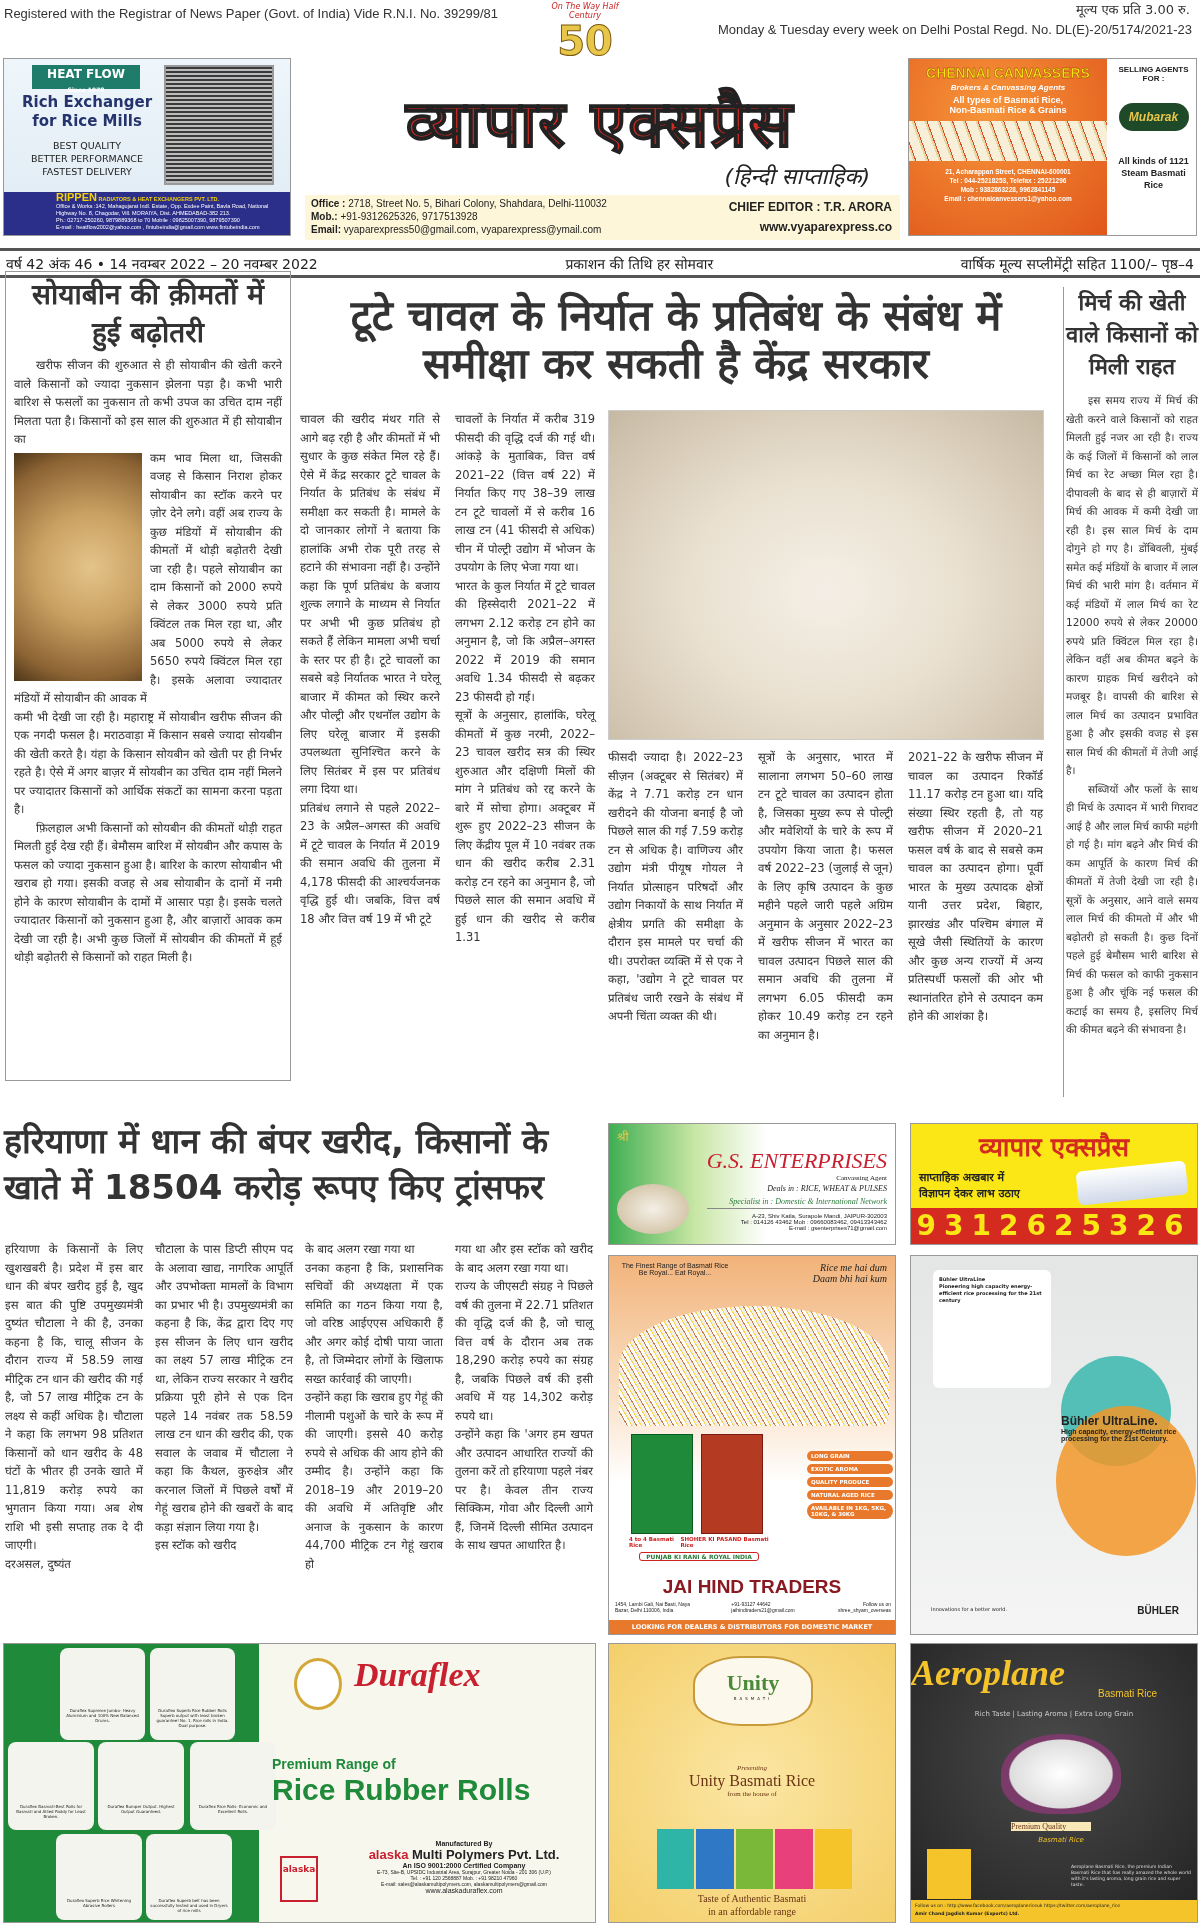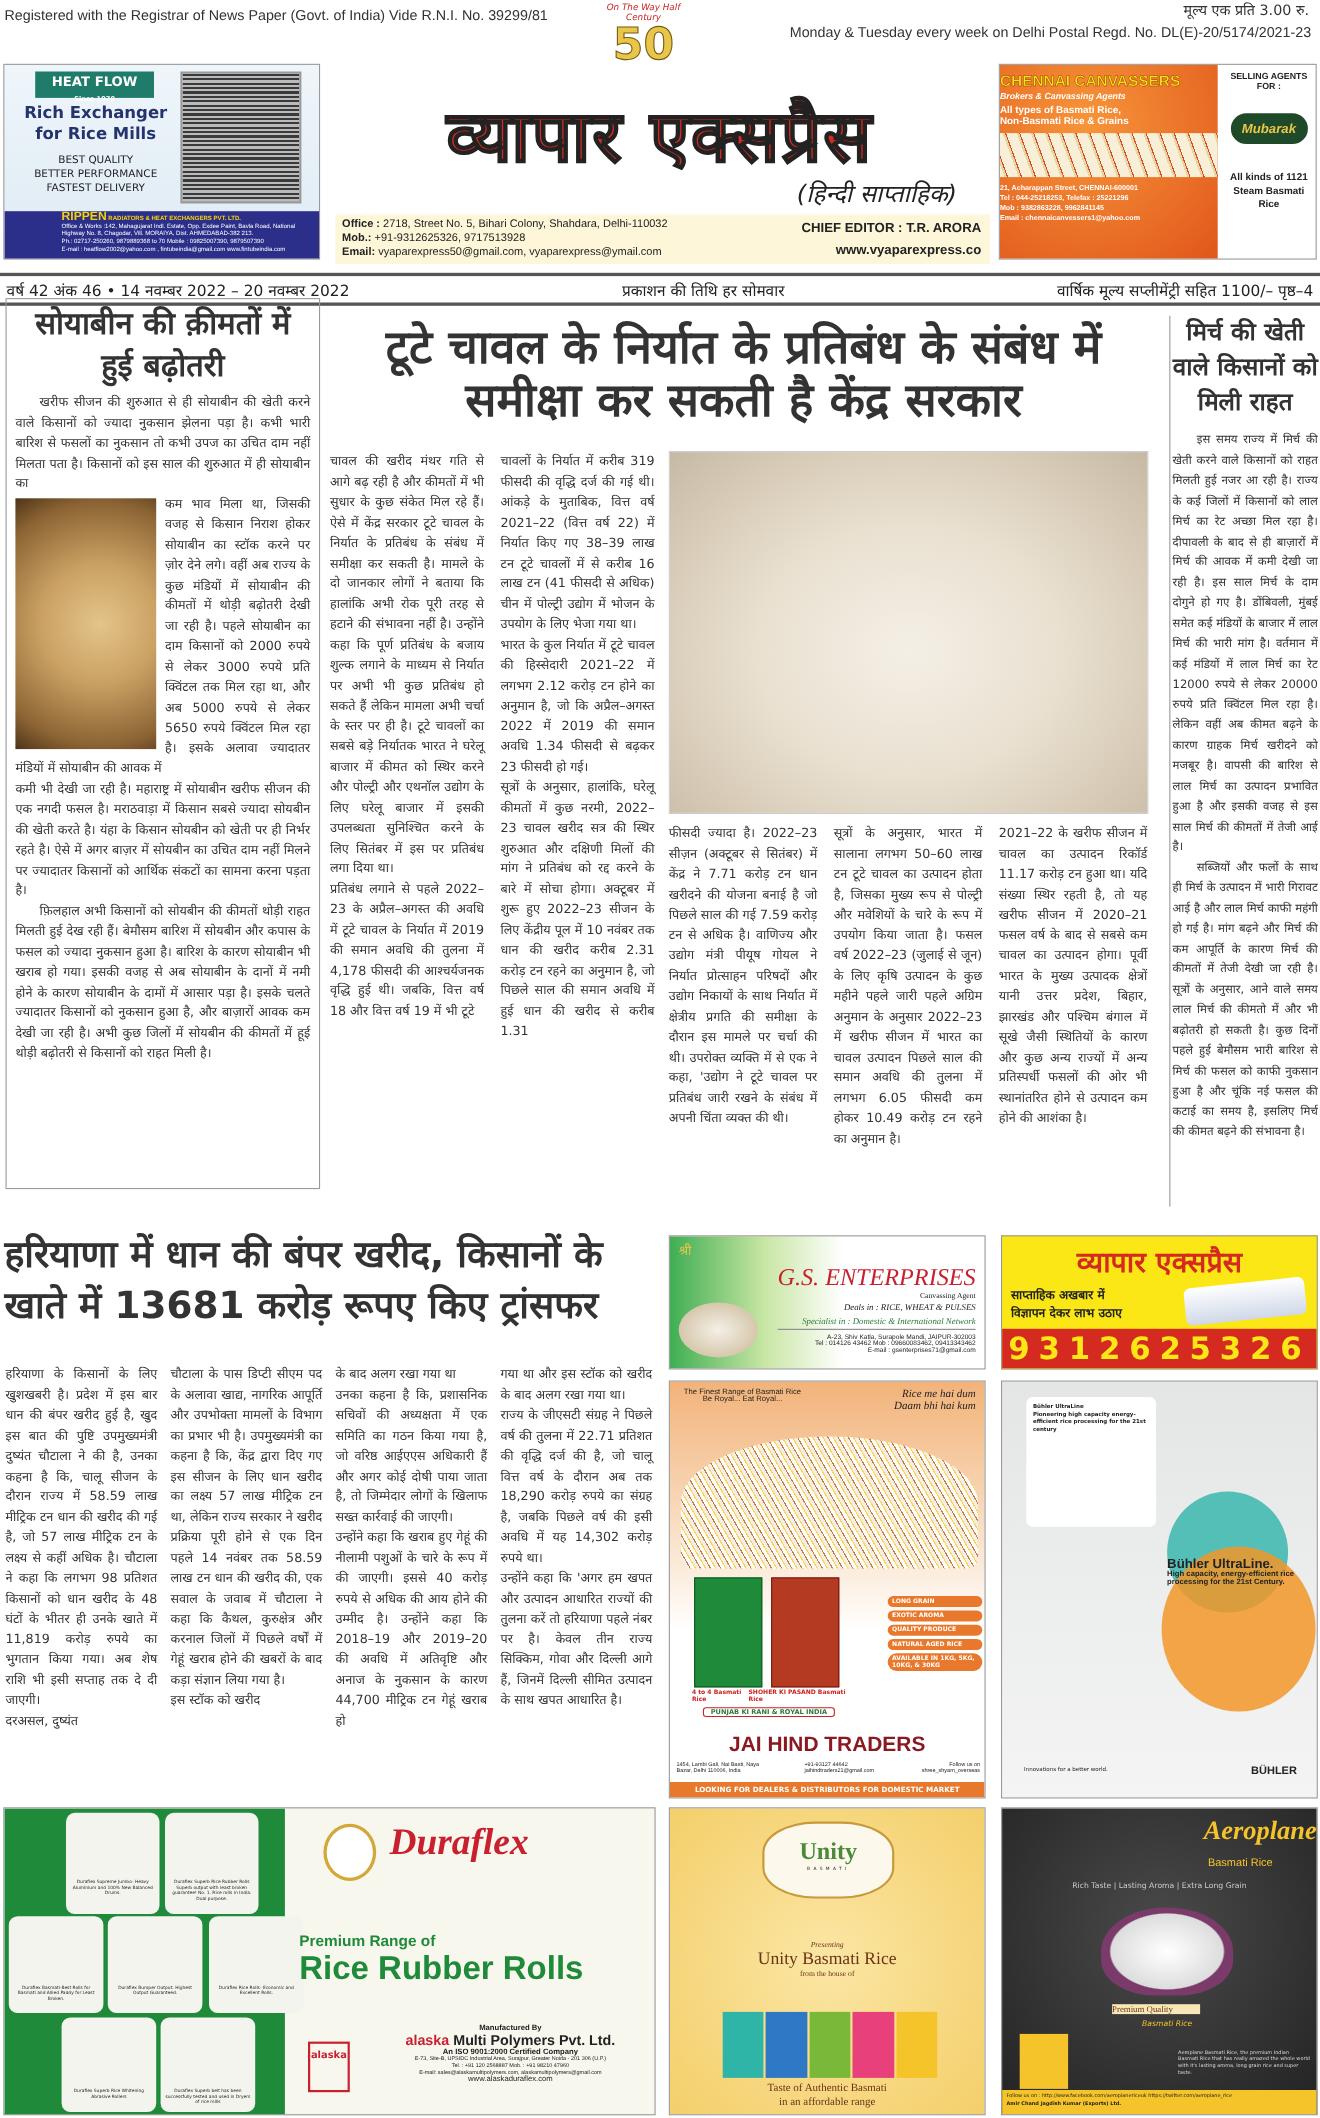--- a/index.html
+++ b/index.html
@@ -62,21 +62,21 @@
   <div><b>Office :</b> <span>2718, Street No. 5, Bihari Colony, Shahdara, Delhi-110032</span></div>
   <div><b>Mob.:</b> <span>+91-9312625326, 9717513928</span></div>
   <div><b>Email:</b> <span>vyaparexpress50@gmail.com, vyaparexpress@ymail.com</span></div>
   <div class="abs editor">
     <div>CHIEF EDITOR : T.R. ARORA</div>
     <div>www.vyaparexpress.co</div>
   </div>
 </div>
 
 <div class="abs ad" style="left:908px;top:58px;width:289px;height:178px;background:#fff">
-  <div style="position:absolute;left:0;top:0;width:198px;height:178px;background:radial-gradient(circle at 40% 30%,#f7953a,#e0561a);color:#fff;text-align:left;font-family:'Liberation Sans',sans-serif">
+  <div style="position:absolute;left:0;top:0;width:198px;height:178px;background:radial-gradient(circle at 40% 30%,#f7953a,#e0561a);color:#fff;text-align:center;font-family:'Liberation Sans',sans-serif">
     <div style="color:#f7e214;font-weight:bold;font-size:14px;margin-top:6px;-webkit-text-stroke:.4px #8a3300">CHENNAI CANVASSERS</div>
     <div style="font-size:8px;font-style:italic;font-weight:bold;margin-top:2px">Brokers &amp; Canvassing Agents</div>
     <div style="font-size:9px;font-weight:bold;margin-top:3px">All types of Basmati Rice,</div>
     <div style="font-size:9px;font-weight:bold">Non-Basmati Rice &amp; Grains</div>
     <div style="height:40px;margin:6px 0;background:repeating-linear-gradient(70deg,#f8efd8 0 4px,#e8d6a2 4px 6px,#d94c2a 6px 7px,#f8efd8 7px 12px)"></div>
     <div style="font-size:6.5px;line-height:9px;font-weight:bold">
       <div>21, Acharappan Street, CHENNAI-600001</div>
         <div>Tel : 044-25218253, Telefax : 25221296</div>
         <div>Mob : 9382863228, 9962841145</div>
         <div>Email : chennaicanvessers1@yahoo.com</div>
@@ -119,21 +119,21 @@
 <div class="col body-text" style="left:908px;top:748px;width:135px">2021–22 के खरीफ सीजन में चावल का उत्पादन रिकॉर्ड 11.17 करोड़ टन हुआ था। यदि संख्या स्थिर रहती है, तो यह खरीफ सीजन में 2020–21 फसल वर्ष के बाद से सबसे कम चावल का उत्पादन होगा। पूर्वी भारत के मुख्य उत्पादक क्षेत्रों यानी उत्तर प्रदेश, बिहार, झारखंड और पश्चिम बंगाल में सूखे जैसी स्थितियों के कारण और कुछ अन्य राज्यों में अन्य प्रतिस्पर्धी फसलों की ओर भी स्थानांतरित होने से उत्पादन कम होने की आशंका है।</div>
 
 <div class="abs" style="left:1066px;top:287px;width:132px">
   <div class="head1" style="font-size:22px;line-height:32px;text-align:center">मिर्च की खेती वाले किसानों को मिली राहत</div>
   <div class="body-text" style="margin-top:8px;font-size:10.5px;line-height:18.5px">
     <p>इस समय राज्य में मिर्च की खेती करने वाले किसानों को राहत मिलती हुई नजर आ रही है। राज्य के कई जिलों में किसानों को लाल मिर्च का रेट अच्छा मिल रहा है। दीपावली के बाद से ही बाज़ारों में मिर्च की आवक में कमी देखी जा रही है। इस साल मिर्च के दाम दोगुने हो गए है। डोंबिवली, मुंबई समेत कई मंडियों के बाजार में लाल मिर्च की भारी मांग है। वर्तमान में कई मंडियों में लाल मिर्च का रेट 12000 रुपये से लेकर 20000 रुपये प्रति क्विंटल मिल रहा है। लेकिन वहीं अब कीमत बढ़ने के कारण ग्राहक मिर्च खरीदने को मजबूर है। वापसी की बारिश से लाल मिर्च का उत्पादन प्रभावित हुआ है और इसकी वजह से इस साल मिर्च की कीमतों में तेजी आई है।</p>
     <p>सब्जियों और फलों के साथ ही मिर्च के उत्पादन में भारी गिरावट आई है और लाल मिर्च काफी महंगी हो गई है। मांग बढ़ने और मिर्च की कम आपूर्ति के कारण मिर्च की कीमतों में तेजी देखी जा रही है। सूत्रों के अनुसार, आने वाले समय लाल मिर्च की कीमतो में और भी बढ़ोतरी हो सकती है। कुछ दिनों पहले हुई बेमौसम भारी बारिश से मिर्च की फसल को काफी नुकसान हुआ है और चूंकि नई फसल की कटाई का समय है, इसलिए मिर्च की कीमत बढ़ने की संभावना है।</p>
   </div>
 </div>
 
-<div class="abs head1" style="left:4px;top:1118px;width:600px;font-size:34px;line-height:46px;color:#333">हरियाणा में धान की बंपर खरीद, किसानों के खाते में 13681 करोड़ रूपए किए ट्रांसफर</div>
+<div class="abs head1" style="left:4px;top:1118px;width:600px;font-size:34px;line-height:46px;color:#333">हरियाणा में धान की बंपर खरीद, किसानों के खाते में 18504 करोड़ रूपए किए ट्रांसफर</div>
 <div class="col body-text" style="left:5px;top:1240px;width:138px;white-space:pre-line">हरियाणा के किसानों के लिए खुशखबरी है। प्रदेश में इस बार धान की बंपर खरीद हुई है, खुद इस बात की पुष्टि उपमुख्यमंत्री दुष्यंत चौटाला ने की है, उनका कहना है कि, चालू सीजन के दौरान राज्य में 58.59 लाख मीट्रिक टन धान की खरीद की गई है, जो 57 लाख मीट्रिक टन के लक्ष्य से कहीं अधिक है। चौटाला ने कहा कि लगभग 98 प्रतिशत किसानों को धान खरीद के 48 घंटों के भीतर ही उनके खाते में 11,819 करोड़ रुपये का भुगतान किया गया। अब शेष राशि भी इसी सप्ताह तक दे दी जाएगी।
 	दरअसल, दुष्यंत</div>
 <div class="col body-text" style="left:155px;top:1240px;width:138px;white-space:pre-line">चौटाला के पास डिप्टी सीएम पद के अलावा खाद्य, नागरिक आपूर्ति और उपभोक्ता मामलों के विभाग का प्रभार भी है। उपमुख्यमंत्री का कहना है कि, केंद्र द्वारा दिए गए इस सीजन के लिए धान खरीद का लक्ष्य 57 लाख मीट्रिक टन था, लेकिन राज्य सरकार ने खरीद प्रक्रिया पूरी होने से एक दिन पहले 14 नवंबर तक 58.59 लाख टन धान की खरीद की, एक सवाल के जवाब में चौटाला ने कहा कि कैथल, कुरुक्षेत्र और करनाल जिलों में पिछले वर्षों में गेहूं खराब होने की खबरों के बाद कड़ा संज्ञान लिया गया है।
 	इस स्टॉक को खरीद</div>
 <div class="col body-text" style="left:305px;top:1240px;width:138px;white-space:pre-line">के बाद अलग रखा गया था
 	उनका कहना है कि, प्रशासनिक सचिवों की अध्यक्षता में एक समिति का गठन किया गया है, जो वरिष्ठ आईएएस अधिकारी हैं और अगर कोई दोषी पाया जाता है, तो जिम्मेदार लोगों के खिलाफ सख्त कार्रवाई की जाएगी।
 	उन्होंने कहा कि खराब हुए गेहूं की नीलामी पशुओं के चारे के रूप में की जाएगी। इससे 40 करोड़ रुपये से अधिक की आय होने की उम्मीद है। उन्होंने कहा कि 2018–19 और 2019–20 की अवधि में अतिवृष्टि और अनाज के नुकसान के कारण 44,700 मीट्रिक टन गेहूं खराब हो</div>
 <div class="col body-text" style="left:455px;top:1240px;width:138px;white-space:pre-line">गया था और इस स्टॉक को खरीद के बाद अलग रखा गया था।
 	राज्य के जीएसटी संग्रह ने पिछले वर्ष की तुलना में 22.71 प्रतिशत की वृद्धि दर्ज की है, जो चालू वित्त वर्ष के दौरान अब तक 18,290 करोड़ रुपये का संग्रह है, जबकि पिछले वर्ष की इसी अवधि में यह 14,302 करोड़ रुपये था।
 	उन्होंने कहा कि 'अगर हम खपत और उत्पादन आधारित राज्यों की तुलना करें तो हरियाणा पहले नंबर पर है। केवल तीन राज्य सिक्किम, गोवा और दिल्ली आगे हैं, जिनमें दिल्ली सीमित उत्पादन के साथ खपत आधारित है।</div>
@@ -254,21 +254,21 @@
       <div style="flex:1;background:#e8407a"></div>
       <div style="flex:1;background:#f4c42a"></div>
   </div>
   <div style="position:absolute;left:0;top:248px;width:100%;text-align:center;color:#6a3414;font-size:10px;font-family:'Liberation Serif',serif;line-height:13px">
     <div>Taste of Authentic Basmati</div>
       <div>in an affordable range</div>
   </div>
 </div>
 
 <div class="abs ad" style="left:910px;top:1643px;width:288px;height:280px;background:radial-gradient(circle at 50% 40%,#4a4a4a,#222)">
-  <div style="position:absolute;left:0;top:8px;width:100%;text-align:right;color:#f4c42a;font-style:italic;font-weight:bold;font-size:24px;font-family:'Liberation Serif',serif">Aeroplane</div>
+  <div style="position:absolute;left:0;top:8px;width:100%;text-align:left;color:#f4c42a;font-style:italic;font-weight:bold;font-size:36px;font-family:'Liberation Serif',serif">Aeroplane</div>
   <div style="position:absolute;right:40px;top:44px;color:#f4c42a;font-size:10px;font-family:'Liberation Sans',sans-serif">Basmati Rice</div>
   <div style="position:absolute;left:0;top:66px;width:100%;text-align:center;color:#ccc;font-size:7px">
     <span>Rich Taste</span> | <span>Lasting Aroma</span> | <span>Extra Long Grain</span>
   </div>
   <div style="position:absolute;left:90px;top:90px;width:120px;height:80px;border-radius:50% 50% 40% 40%;background:radial-gradient(#fff,#ddd 60%,#7a3a6a 62%)"></div>
   <div style="position:absolute;left:100px;top:178px;width:80px;text-align:left;background:#f8e8b8;color:#6a3414;font-size:8px;font-family:'Liberation Serif',serif">Premium Quality</div>
   <div style="position:absolute;left:100px;top:192px;width:100px;text-align:center;color:#f4c42a;font-size:7px;font-style:italic">Basmati Rice</div>
   <div style="position:absolute;left:16px;top:205px;width:44px;height:50px;background:#f4c42a"></div>
   <div style="position:absolute;left:160px;top:220px;width:120px;color:#ddd;font-size:4.5px;line-height:6px">Aeroplane Basmati Rice, the premium Indian Basmati Rice that has really amazed the whole world with it's lasting aroma, long grain rice and super taste.</div>
   <div style="position:absolute;left:0;bottom:0;width:100%;height:22px;background:#f4c42a;font-size:4.5px;padding:2px 4px;line-height:8px">

